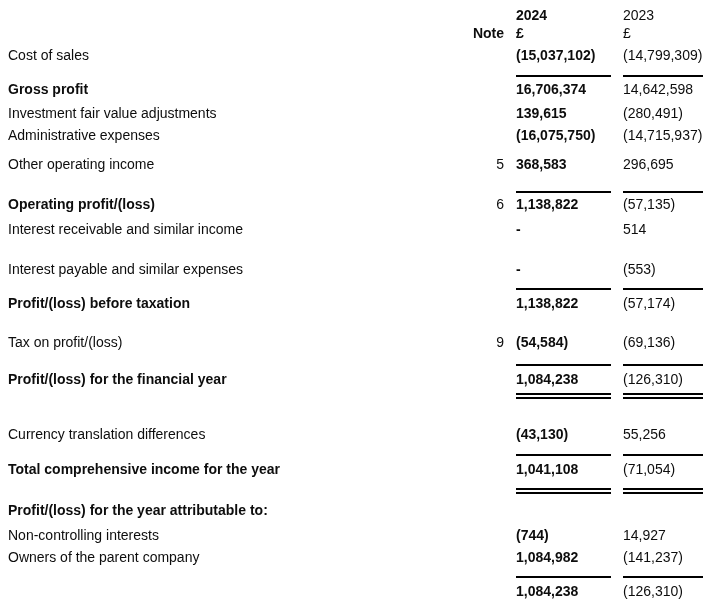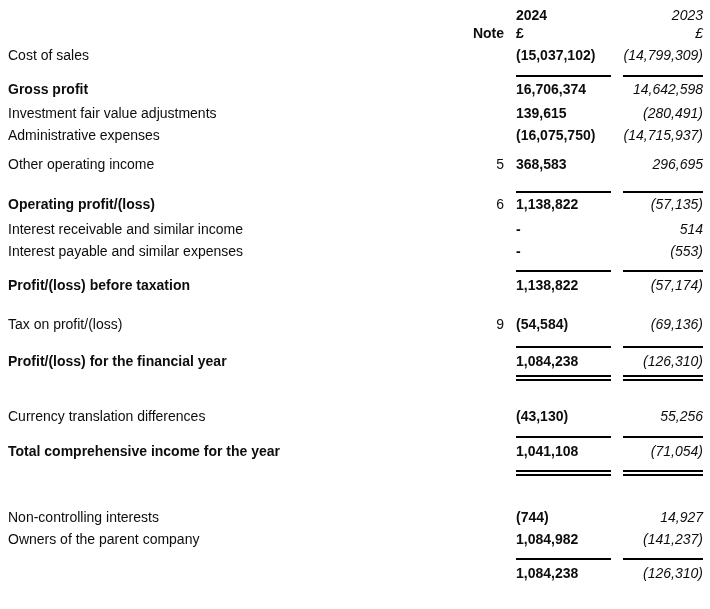--- a/index.html
+++ b/index.html
@@ -35,22 +35,20 @@
     align-items: baseline;
   }
   .label { text-align: left; }
   .note  { text-align: center; }
   .v24 {
     text-align: left;
     font-weight: 700;
   }
   .v24 .txt { display: inline-block; padding-right: 5px; }
   .v23 {
-    text-align: right;
-    font-style: italic;
     font-weight: 400;
   }
   .row.bold .label { font-weight: 700; }
   .row.header .note { font-weight: 700; }
   .rule {
     border-top: 2px solid #000;
     height: 0;
     width: 100%;
   }
   .rule.double {
@@ -147,21 +145,21 @@
         <div class="cell v23">(57,135)</div>
       </div>
       <div class="row" style="margin-top: 10px;">
         <div class="cell label-note">
           <span class="label">Interest receivable and similar income</span>
           <span class="note"></span>
         </div>
         <div class="cell v24"><span class="txt">-</span></div>
         <div class="cell v23">514</div>
       </div>
-      <div class="row" style="margin-top: 7px;">
+      <div class="row" style="margin-top: 25px;">
         <div class="cell label-note">
           <span class="label">Interest payable and similar expenses</span>
           <span class="note"></span>
         </div>
         <div class="cell v24"><span class="txt">-</span></div>
         <div class="cell v23">(553)</div>
       </div>
       <div class="row" style="margin-top: 11px;">
         <div class="cell"></div>
         <div class="cell">
@@ -241,20 +239,24 @@
       <div class="row" style="margin-top: 11px;">
         <div class="cell"></div>
         <div class="cell">
           <div class="rule double"></div>
         </div>
         <div class="cell">
           <div class="rule double"></div>
         </div>
       </div>
       <div class="row bold" style="margin-top: 9px;">
+        <div class="cell label-note">
+          <span class="label">Profit/(loss) for the year attributable to:</span>
+          <span class="note"></span>
+        </div>
         <div class="cell v24"><span class="txt"></span></div>
         <div class="cell v23"></div>
       </div>
       <div class="row" style="margin-top: 10px;">
         <div class="cell label-note">
           <span class="label">Non-controlling interests</span>
           <span class="note"></span>
         </div>
         <div class="cell v24"><span class="txt">(744)</span></div>
         <div class="cell v23">14,927</div>

